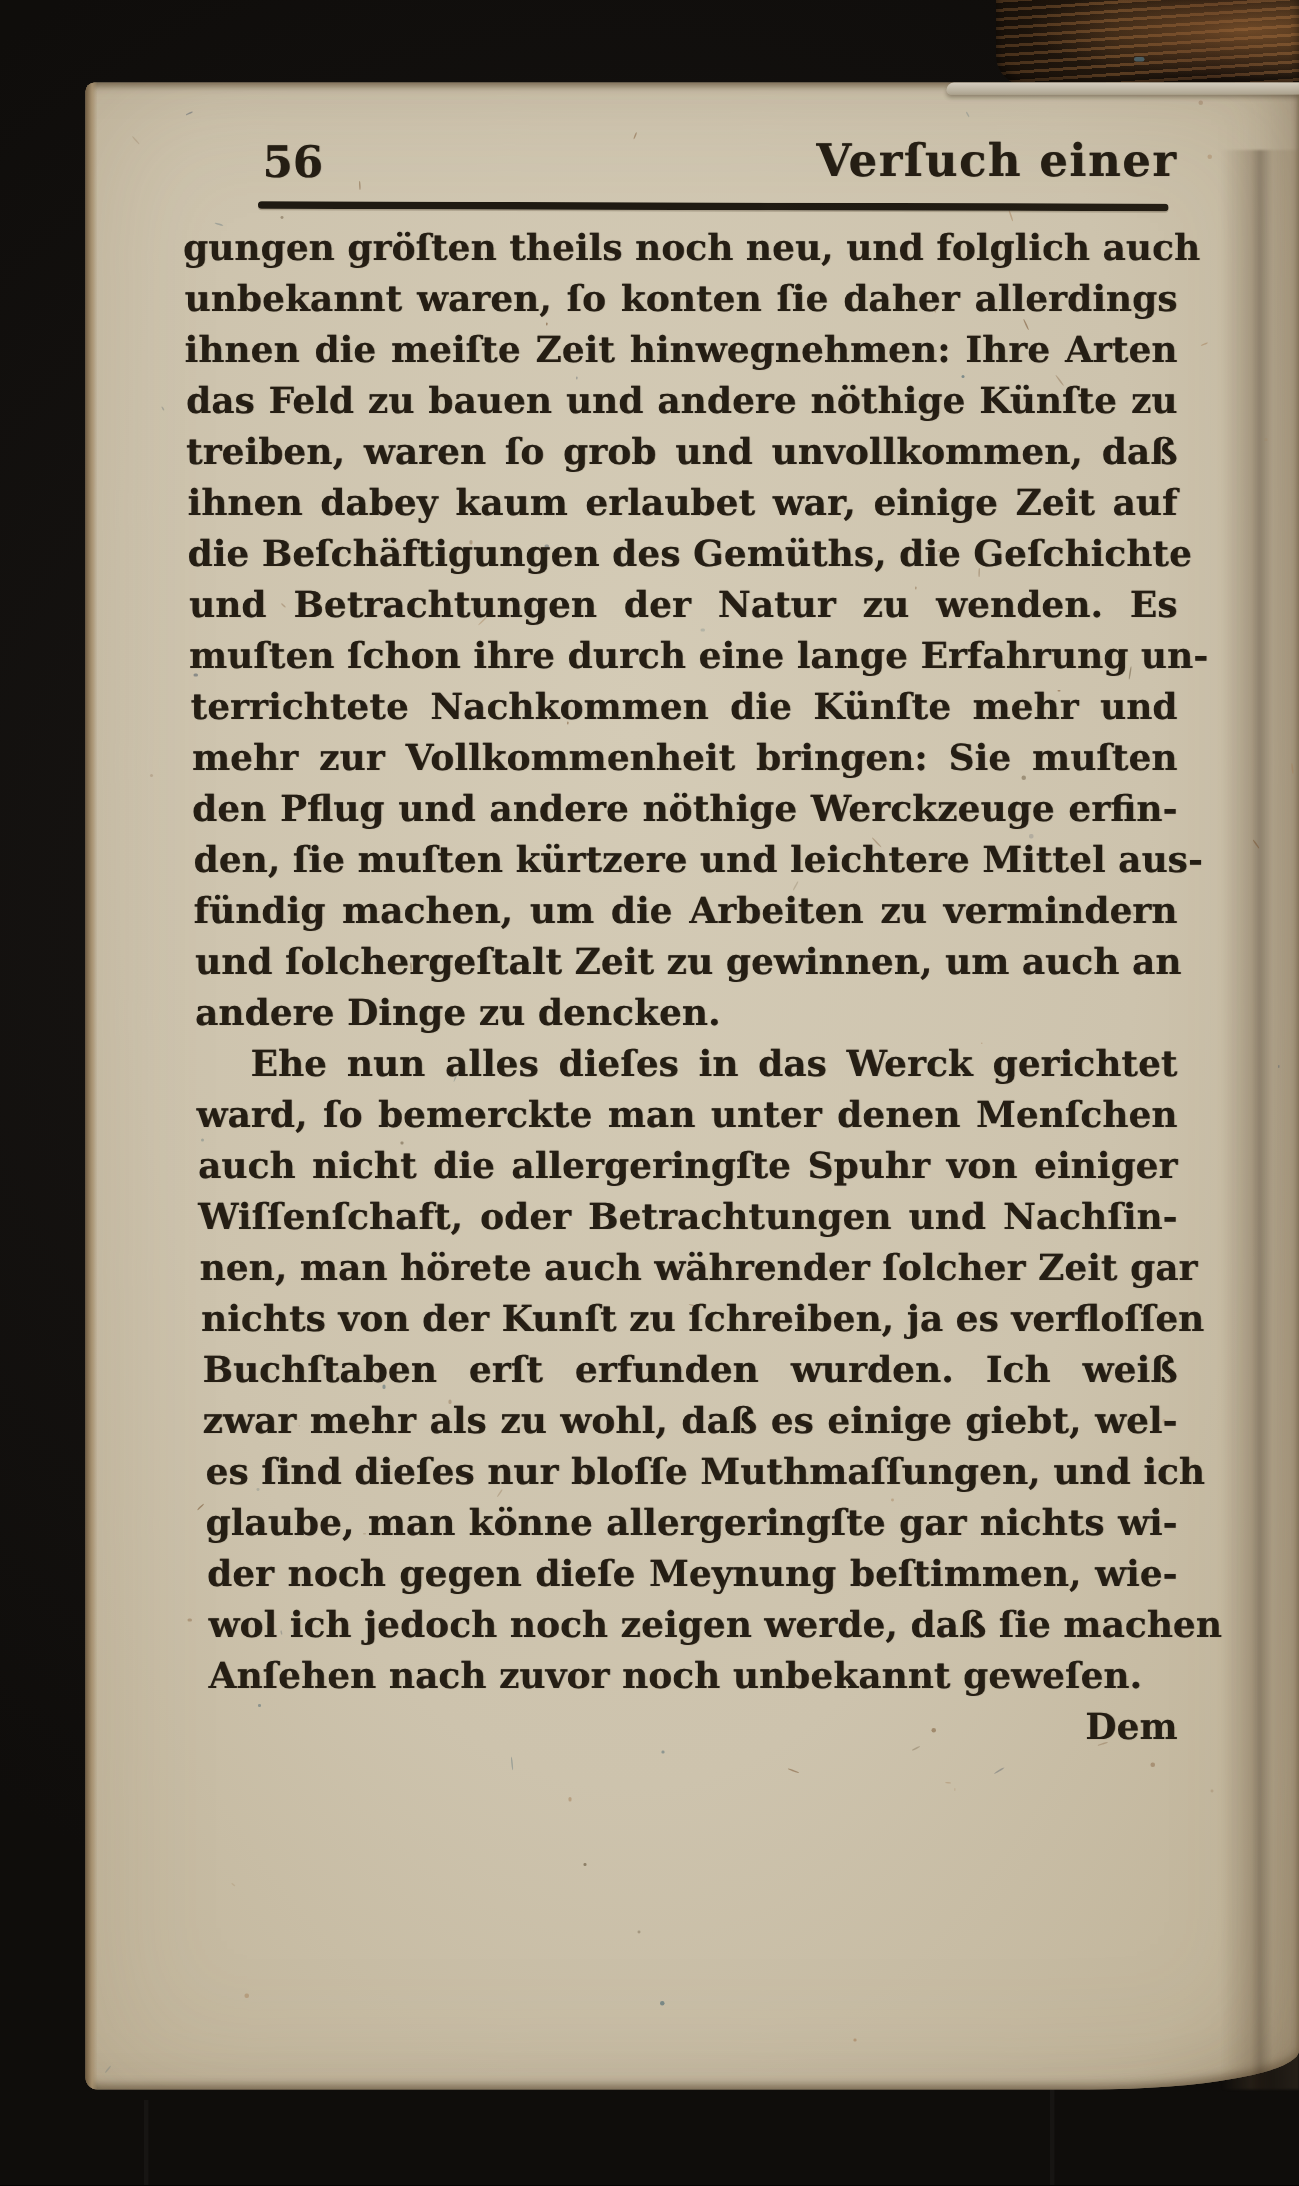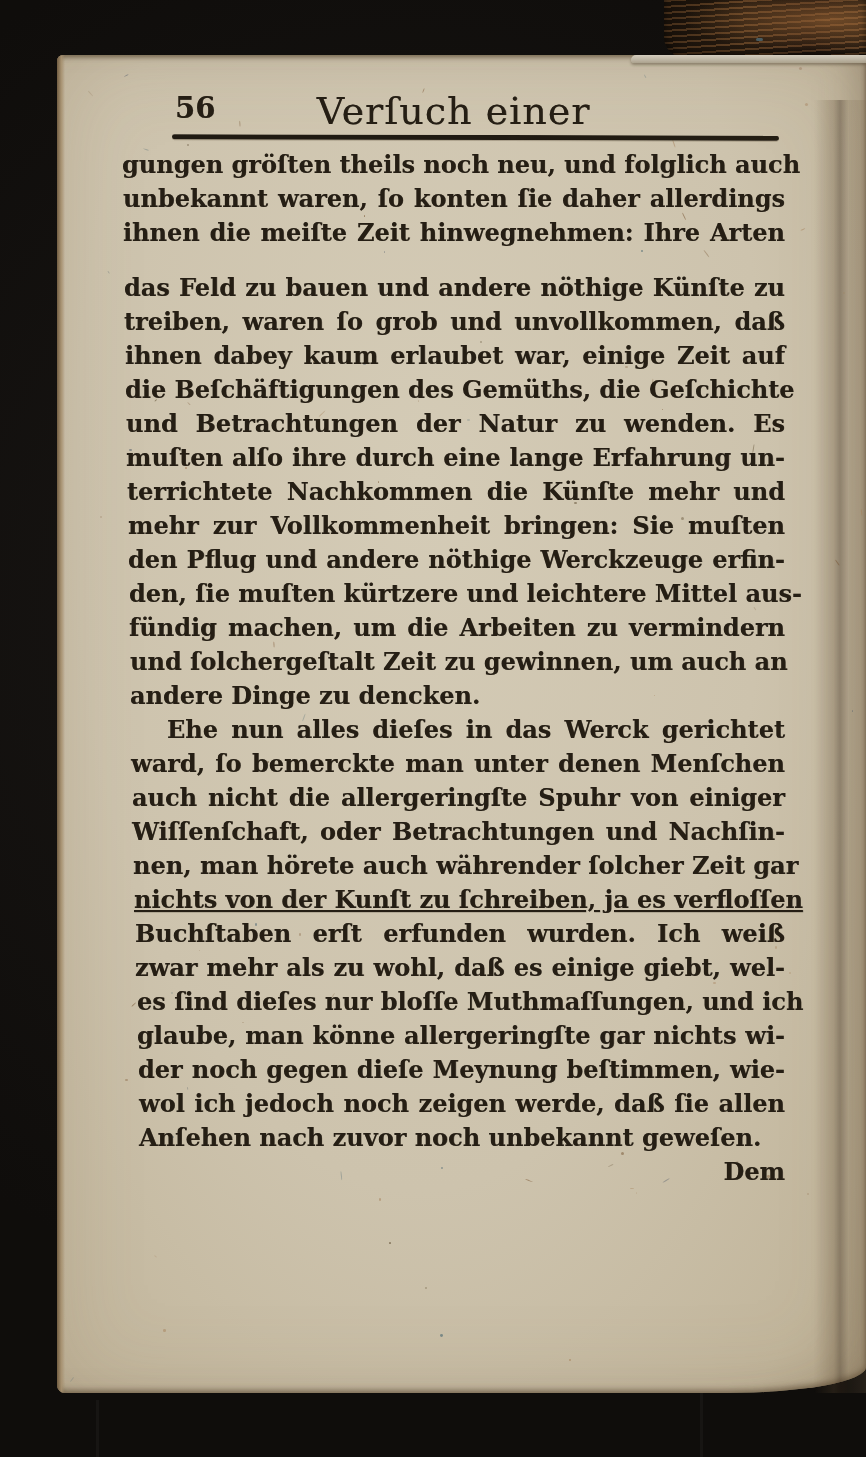--- a/index.html
+++ b/index.html
@@ -54,21 +54,21 @@
     filter:blur(.7px);
   }
   .specks{position:absolute;inset:0;pointer-events:none;border-radius:inherit;overflow:hidden;}
   .speck{position:absolute;border-radius:50%;}
   .header{position:absolute;left:0;top:36px;width:100%;color:var(--ink,#251e14);}
   .pagenum{
     position:absolute;left:118px;top:3px;font-size:29px;font-weight:700;line-height:1;
     text-shadow:.3px .3px .5px rgba(30,22,12,.6);
   }
   .running-title{
-    margin:0 81px 0 65px;text-align:center;font-size:38px;font-weight:400;line-height:1.1;
+    margin:0 81px 0 65px;text-align:right;font-size:30px;font-weight:700;line-height:1.1;
     letter-spacing:1px;text-shadow:.3px .3px .5px rgba(30,22,12,.6);
   }
   .rule{
     position:absolute;left:115px;top:80px;width:607px;height:5px;border-radius:3px;
     background:linear-gradient(90deg,#1f1a12 0 55%,#27211735 56%,#1f1a12 60%,#241e14);
     background-color:#1f1a12;transform:rotate(.15deg);
     box-shadow:0 1px 0 rgba(90,75,55,.3);
   }
   .body-text{position:absolute;left:65px;top:93px;width:663px;color:var(--ink,#251e14);}
   .line{
@@ -184,42 +184,42 @@
     <div class="header">
       <span class="pagenum">56</span>
       <div class="running-title">Verſuch einer</div>
     </div>
     <div class="rule"></div>
 
     <div class="body-text" id="body-text">
       <div class="line" style="margin-left: 0px; width: 663px;">gungen gröſten theils noch neu, und folglich auch</div>
         <div class="line" style="margin-left: 1px; width: 662px;">unbekannt waren, ſo konten ſie daher allerdings</div>
         <div class="line" style="margin-left: 1px; width: 662px;">ihnen die meiſte Zeit hinwegnehmen: Ihre Arten</div>
-        <div class="line" style="margin-left: 2px; width: 661px; margin-top: 21px;">das Feld zu bauen und andere nöthige Künſte zu</div>
+        <div class="line" style="margin-left: 2px; width: 661px;">das Feld zu bauen und andere nöthige Künſte zu</div>
         <div class="line" style="margin-left: 2px; width: 661px;">treiben, waren ſo grob und unvollkommen, daß</div>
         <div class="line" style="margin-left: 3px; width: 660px;">ihnen dabey kaum erlaubet war, einige Zeit auf</div>
         <div class="line" style="margin-left: 3px; width: 660px;">die Beſchäftigungen des Gemüths, die Geſchichte</div>
         <div class="line" style="margin-left: 4px; width: 659px;">und Betrachtungen der Natur zu wenden. Es</div>
-        <div class="line" style="margin-left: 4px; width: 659px;">muſten alſo ihre durch eine lange Erfahrung un-</div>
+        <div class="line" style="margin-left: 4px; width: 659px;">muſten ſchon ihre durch eine lange Erfahrung un-</div>
         <div class="line" style="margin-left: 5px; width: 658px;">terrichtete Nachkommen die Künſte mehr und</div>
         <div class="line" style="margin-left: 6px; width: 657px;">mehr zur Vollkommenheit bringen: Sie muſten</div>
         <div class="line" style="margin-left: 6px; width: 657px;">den Pflug und andere nöthige Werckzeuge erfin-</div>
         <div class="line" style="margin-left: 7px; width: 656px;">den, ſie muſten kürtzere und leichtere Mittel aus-</div>
         <div class="line" style="margin-left: 7px; width: 656px;">fündig machen, um die Arbeiten zu vermindern</div>
         <div class="line" style="margin-left: 8px; width: 655px;">und ſolchergeſtalt Zeit zu gewinnen, um auch an</div>
         <div class="line para-end" style="margin-left: 8px; width: 655px;">andere Dinge zu dencken.</div>
         <div class="line indent" style="margin-left: 9px; width: 654px;">Ehe nun alles dieſes in das Werck gerichtet</div>
         <div class="line" style="margin-left: 9px; width: 654px;">ward, ſo bemerckte man unter denen Menſchen</div>
         <div class="line" style="margin-left: 10px; width: 653px;">auch nicht die allergeringſte Spuhr von einiger</div>
         <div class="line" style="margin-left: 10px; width: 653px;">Wiſſenſchaft, oder Betrachtungen und Nachſin-</div>
         <div class="line" style="margin-left: 11px; width: 652px;">nen, man hörete auch währender ſolcher Zeit gar</div>
-        <div class="line" style="margin-left: 12px; width: 651px; text-decoration: underline;">nichts von der Kunſt zu ſchreiben, ja es verfloſſen</div>
+        <div class="line" style="margin-left: 12px; width: 651px;">nichts von der Kunſt zu ſchreiben, ja es verfloſſen</div>
         <div class="line" style="margin-left: 13px; width: 650px;">Buchſtaben erſt erfunden wurden. Ich weiß</div>
         <div class="line" style="margin-left: 13px; width: 650px;">zwar mehr als zu wohl, daß es einige giebt, wel-</div>
         <div class="line" style="margin-left: 15px; width: 648px;">es ſind dieſes nur bloſſe Muthmaſſungen, und ich</div>
         <div class="line" style="margin-left: 15px; width: 648px;">glaube, man könne allergeringſte gar nichts wi-</div>
         <div class="line" style="margin-left: 16px; width: 647px;">der noch gegen dieſe Meynung beſtimmen, wie-</div>
-        <div class="line" style="margin-left: 17px; width: 646px;">wol ich jedoch noch zeigen werde, daß ſie allen</div>
+        <div class="line" style="margin-left: 17px; width: 646px;">wol ich jedoch noch zeigen werde, daß ſie machen</div>
         <div class="line para-end" style="margin-left: 17px; width: 646px;">Anſehen nach zuvor noch unbekannt geweſen.</div>
         <div class="line catchword" id="catchword">Dem</div>
     </div>
   </div>
 </div>
 
 </body></html>

